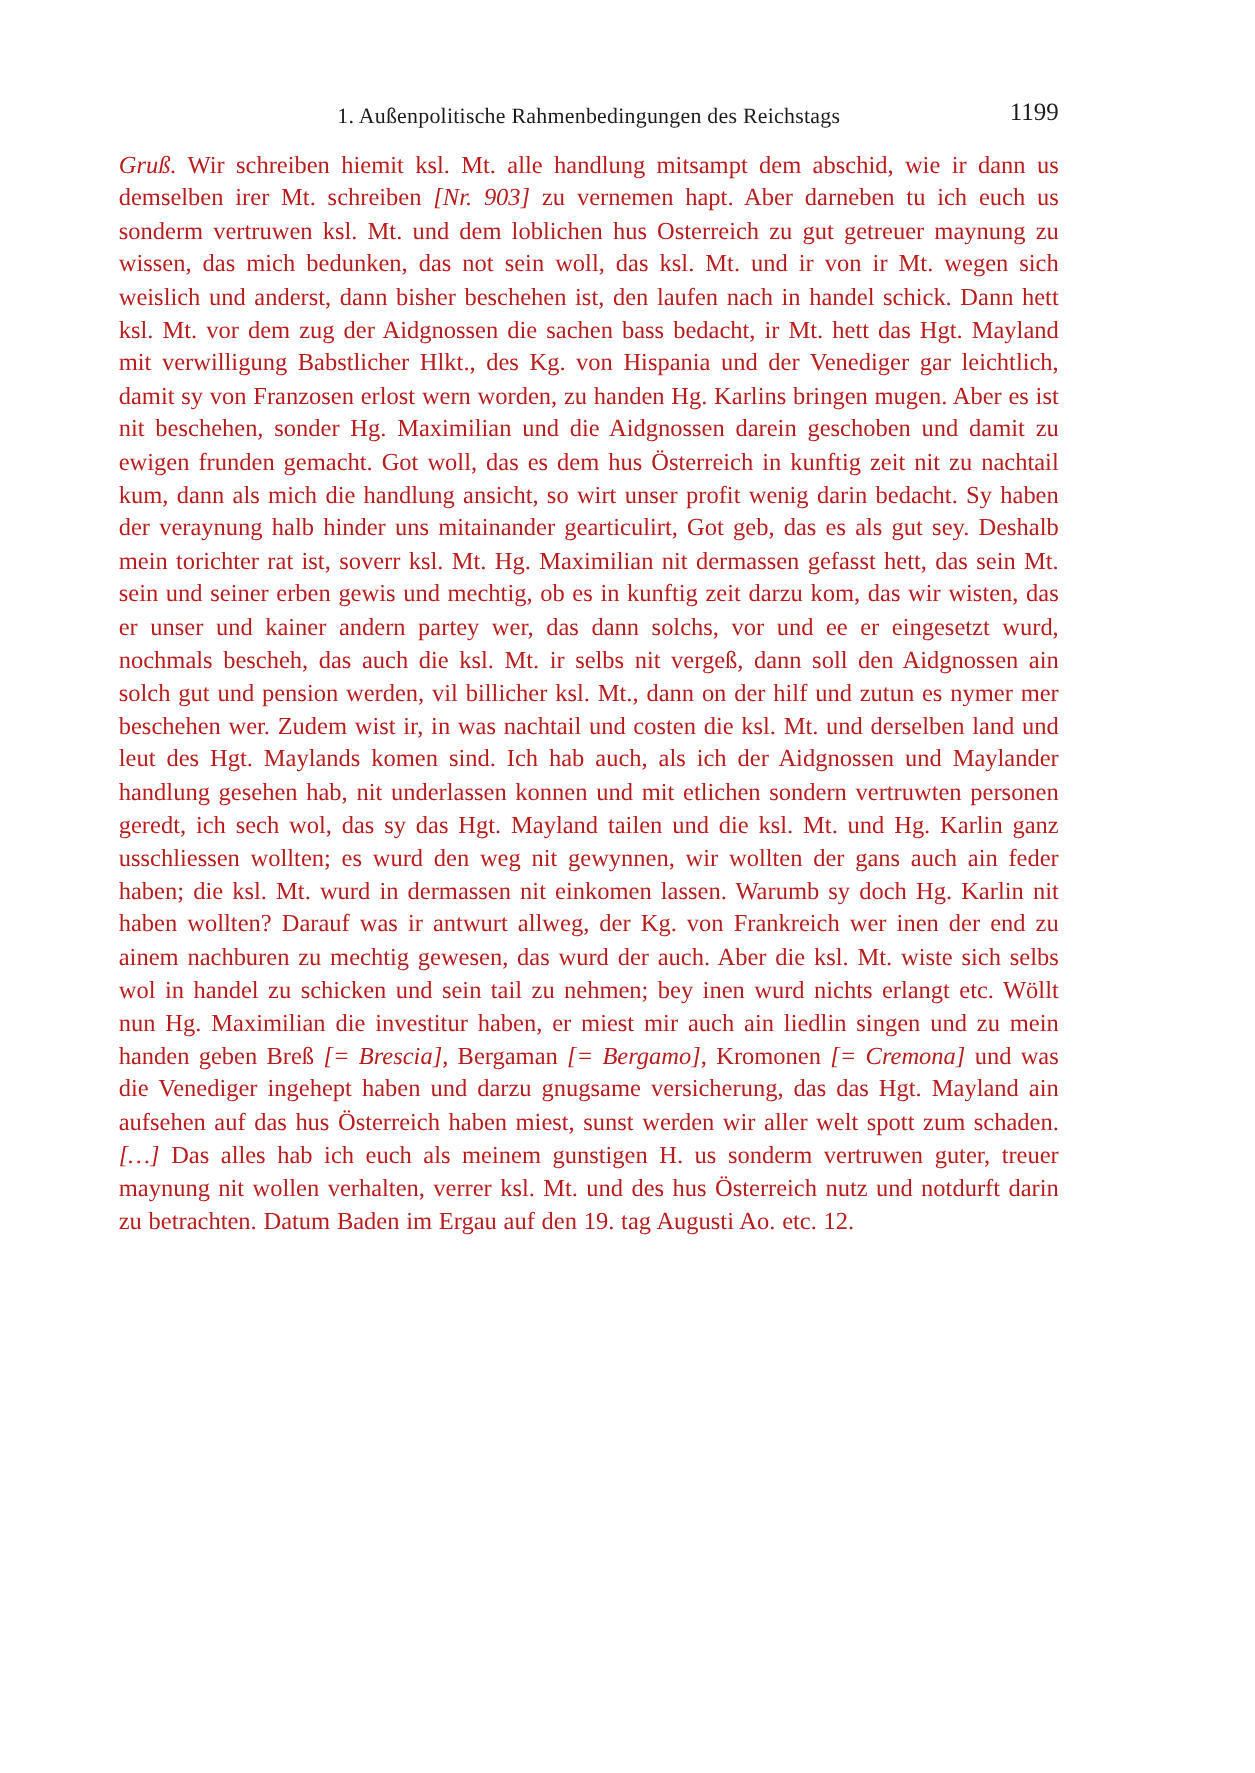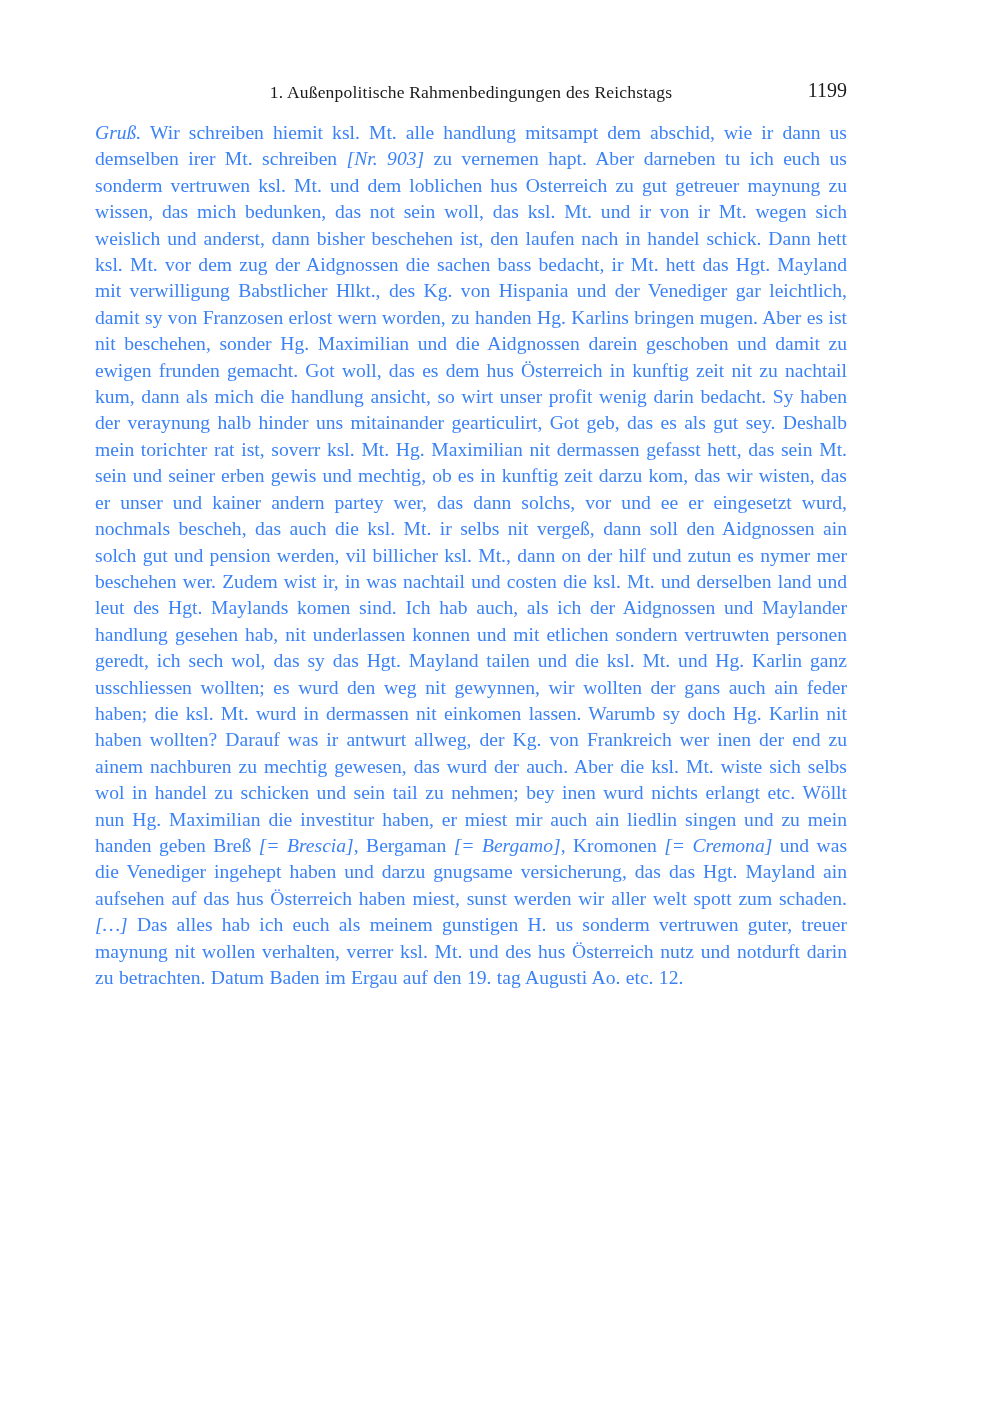--- a/index.html
+++ b/index.html
@@ -40,21 +40,21 @@
     top: -3px;
     font-size: 20px;
     color: #1b1b1b;
     text-align: right;
   }
   .body-text {
     margin: 0;
     font-size: 19.6px;
     line-height: 26.4px;
     text-align: justify;
-    color: #3b82f6;
+    color: #b91c1c;
     word-spacing: 0.5px;
   }
   .body-text .italic {
     font-style: italic;
   }
 </style>
 </head>
 <body>
 
 <div class="page">

